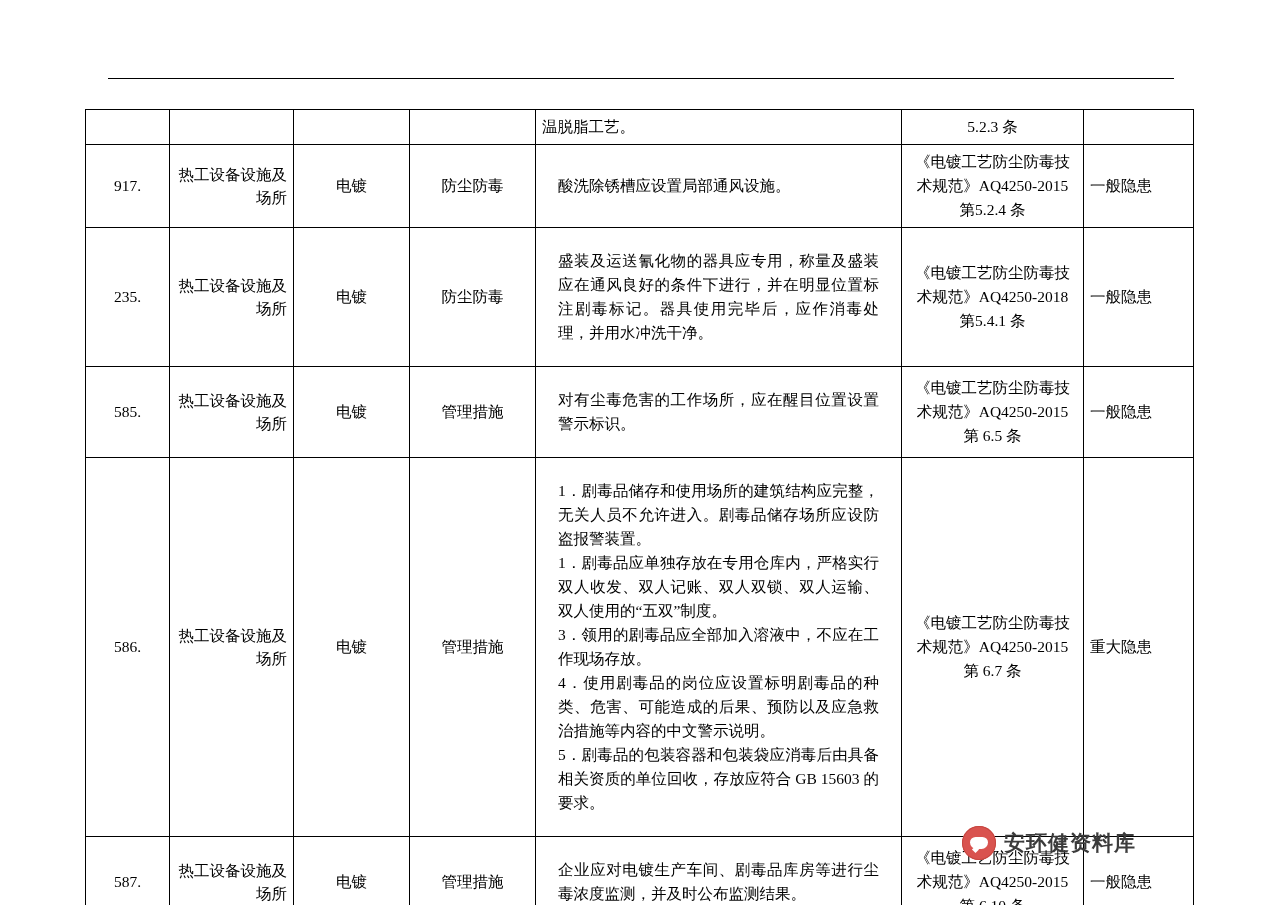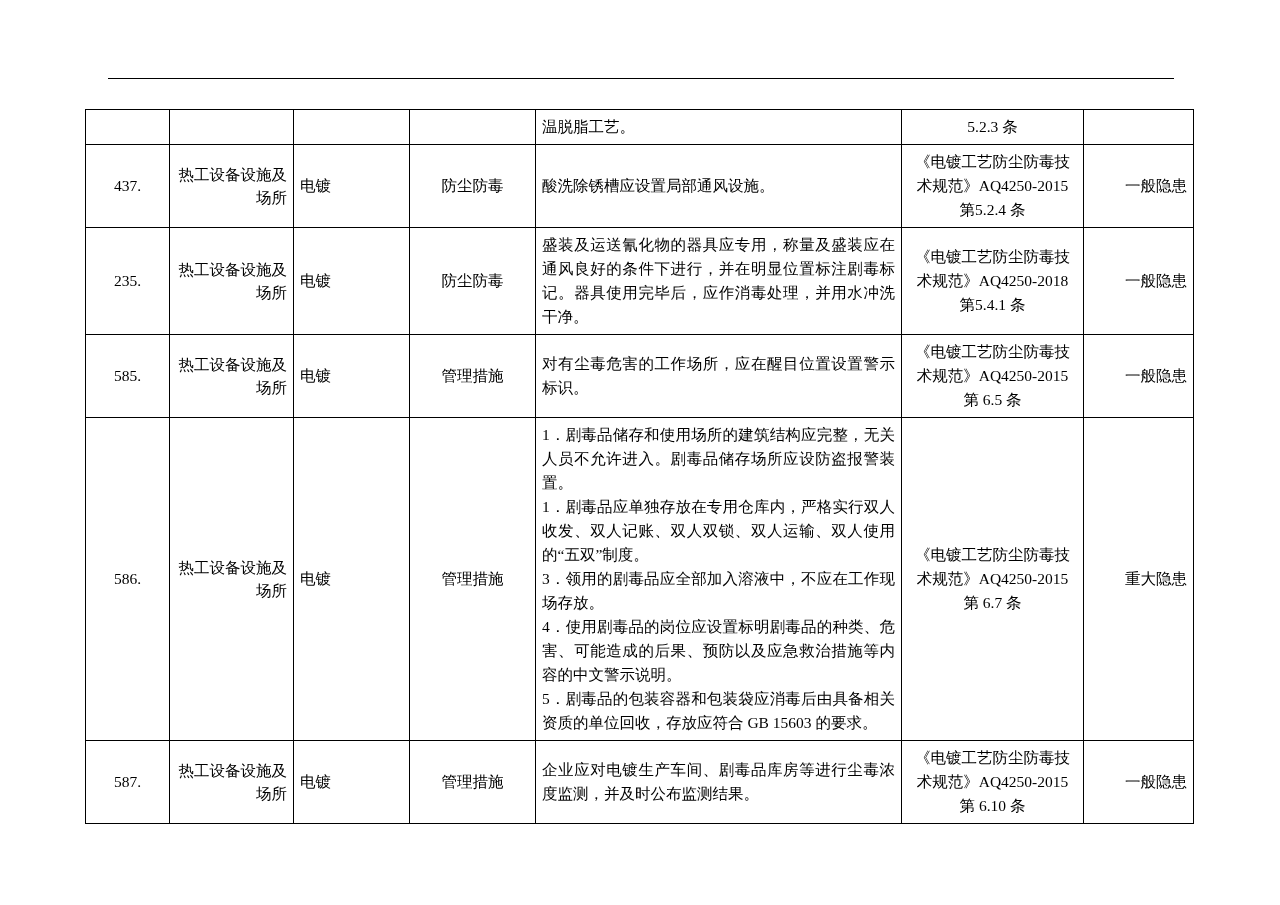--- a/index.html
+++ b/index.html
@@ -49,33 +49,33 @@
   col.c-num   { width: 84px; }
   col.c-cat   { width: 124px; }
   col.c-proc  { width: 116px; }
   col.c-type  { width: 126px; }
   col.c-desc  { width: 366px; }
   col.c-basis { width: 182px; }
   col.c-level { width: 110px; }
 
   td.num   { text-align: center; }
   td.cat   { text-align: center; }
-  td.proc  { }
+  td.proc  { text-align: center; }
   td.type  { text-align: center; }
   td.desc  { text-align: left; }
   td.basis { text-align: center; }
-  td.level { text-align: right; }
+  td.level { text-align: left; }
 
   .cat-inner {
     display: block;
     text-align: right;
     line-height: 1.5;
   }
   .desc-list {
-    margin: 0;
+    margin: 16px;
     padding: 0;
     list-style: none;
     font-family: Liberation Serif, serif;
   }
   .desc-list li {
     margin: 0;
     padding: 0;
     text-align: justify;
     text-justify: inter-ideograph;
   }
@@ -149,21 +149,21 @@
         <td class="num"></td>
         <td class="cat"></td>
         <td class="proc"></td>
         <td class="type"></td>
         <td class="desc">温脱脂工艺。</td>
         <td class="basis">5.2.3 条</td>
         <td class="level"></td>
       </tr>
 
       <tr>
-        <td class="num">437.</td>
+        <td class="num">917.</td>
         <td class="cat">
             <span class="cat-inner">热工设备设施及场所</span>
           </td>
         <td class="proc">电镀</td>
         <td class="type">防尘防毒</td>
         <td class="desc">
           <ul class="desc-list">
             <li>酸洗除锈槽应设置局部通风设施。</li>
           </ul>
         </td>
@@ -235,14 +235,18 @@
             <li>企业应对电镀生产车间、剧毒品库房等进行尘毒浓度监测，并及时公布监测结果。</li>
           </ul>
         </td>
         <td class="basis">《电镀工艺防尘防毒技术规范》AQ4250-2015 第 6.10 条</td>
         <td class="level">一般隐患</td>
       </tr>
 
     </tbody>
   </table>
 
+  <div class="watermark">
+    <div class="wm-logo"></div>
+    <div class="wm-text">安环健资料库</div>
+  </div>
 
 </div>
 
 </body></html>

